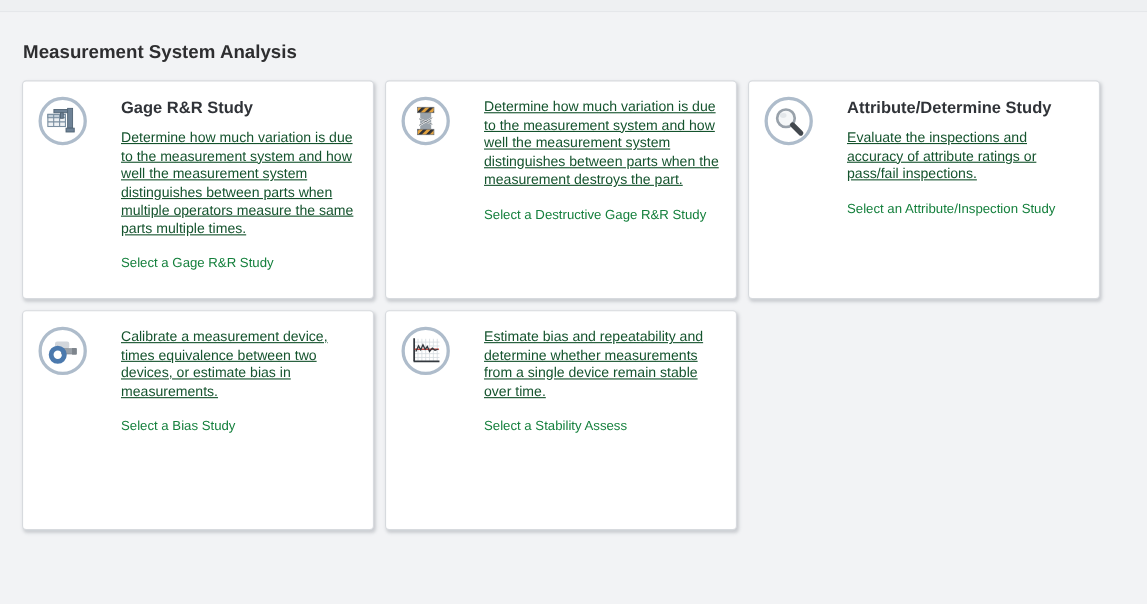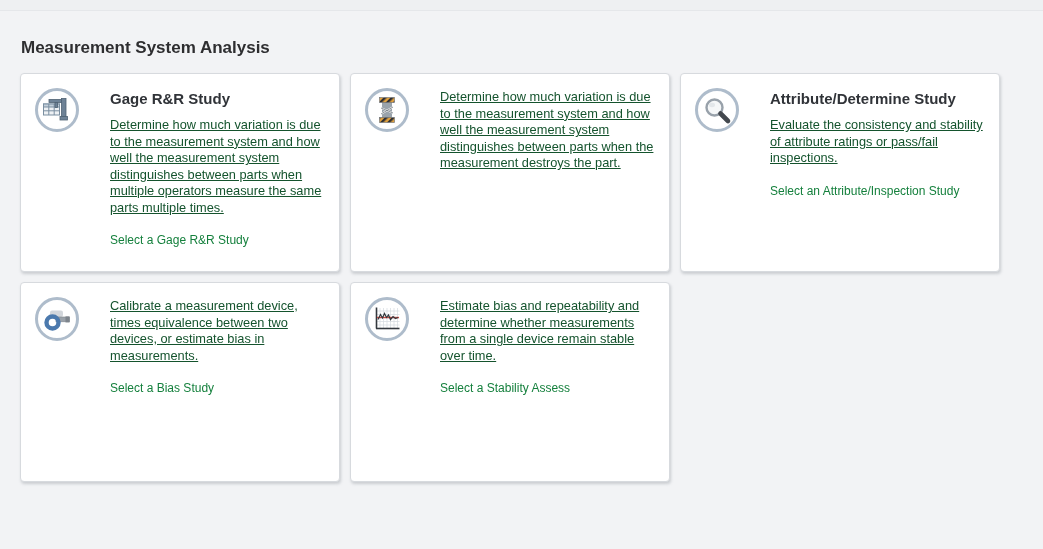--- a/index.html
+++ b/index.html
@@ -86,34 +86,35 @@
         <rect x="10" y="6" width="10" height="18" fill="#9aa3ab"></rect>
         <path d="M9 13 L21 18" stroke="#ffffff" stroke-width="1.6" fill="none"></path>
         <path d="M21 12 L9 19" stroke="#ffffff" stroke-width="1.6" fill="none"></path>
         <path d="M9 13 L21 18 M21 12 L9 19" stroke="#5c646c" stroke-width="0.7" fill="none"></path>
         <rect x="7.5" y="2.5" width="15" height="5" fill="url(#haz)" stroke="#6a6f75" stroke-width="0.6"></rect>
         <rect x="7.5" y="22.5" width="15" height="5" fill="url(#haz)" stroke="#6a6f75" stroke-width="0.6"></rect>
       </svg>
     </div>
     <div class="card-body">
       <div class="card-desc">Determine how much variation is due to the measurement system and how well the measurement system distinguishes between parts when the measurement destroys the part.</div>
+      <a class="card-link">Select a Destructive Gage R&amp;R Study</a>
     </div>
   </div>
 
   <div class="card">
     <div class="icon-circle">
       <svg viewBox="0 0 30 30" width="30" height="30">
         <circle cx="12.5" cy="12.5" r="8" fill="#f5f7f8" stroke="#98a1aa" stroke-width="2.4"></circle>
         <ellipse cx="10" cy="10" rx="3" ry="2.2" fill="#e3e7ea"></ellipse>
         <line x1="18.5" y1="18.5" x2="26" y2="26" stroke="#43484e" stroke-width="4.6" stroke-linecap="round"></line>
       </svg>
     </div>
     <div class="card-body">
       <div class="card-title">Attribute/Determine Study</div>
-      <div class="card-desc">Evaluate the consistency and stability of attribute ratings or pass/fail inspections.</div>
+      <div class="card-desc">Evaluate the inspections and accuracy of attribute ratings or pass/fail inspections.</div>
       <a class="card-link">Select an Attribute/Inspection Study</a>
     </div>
   </div>
 
   <div class="card">
     <div class="icon-circle">
       <svg viewBox="0 0 30 30" width="30" height="30">
         <rect x="8" y="6.5" width="13" height="6.5" rx="2" fill="#d2d6db"></rect>
         <rect x="14" y="13" width="13.5" height="4.8" fill="#9aa1a9" stroke="#7e858d" stroke-width="0.6"></rect>
         <rect x="23.5" y="12.4" width="4" height="6" fill="#7d848c"></rect>

